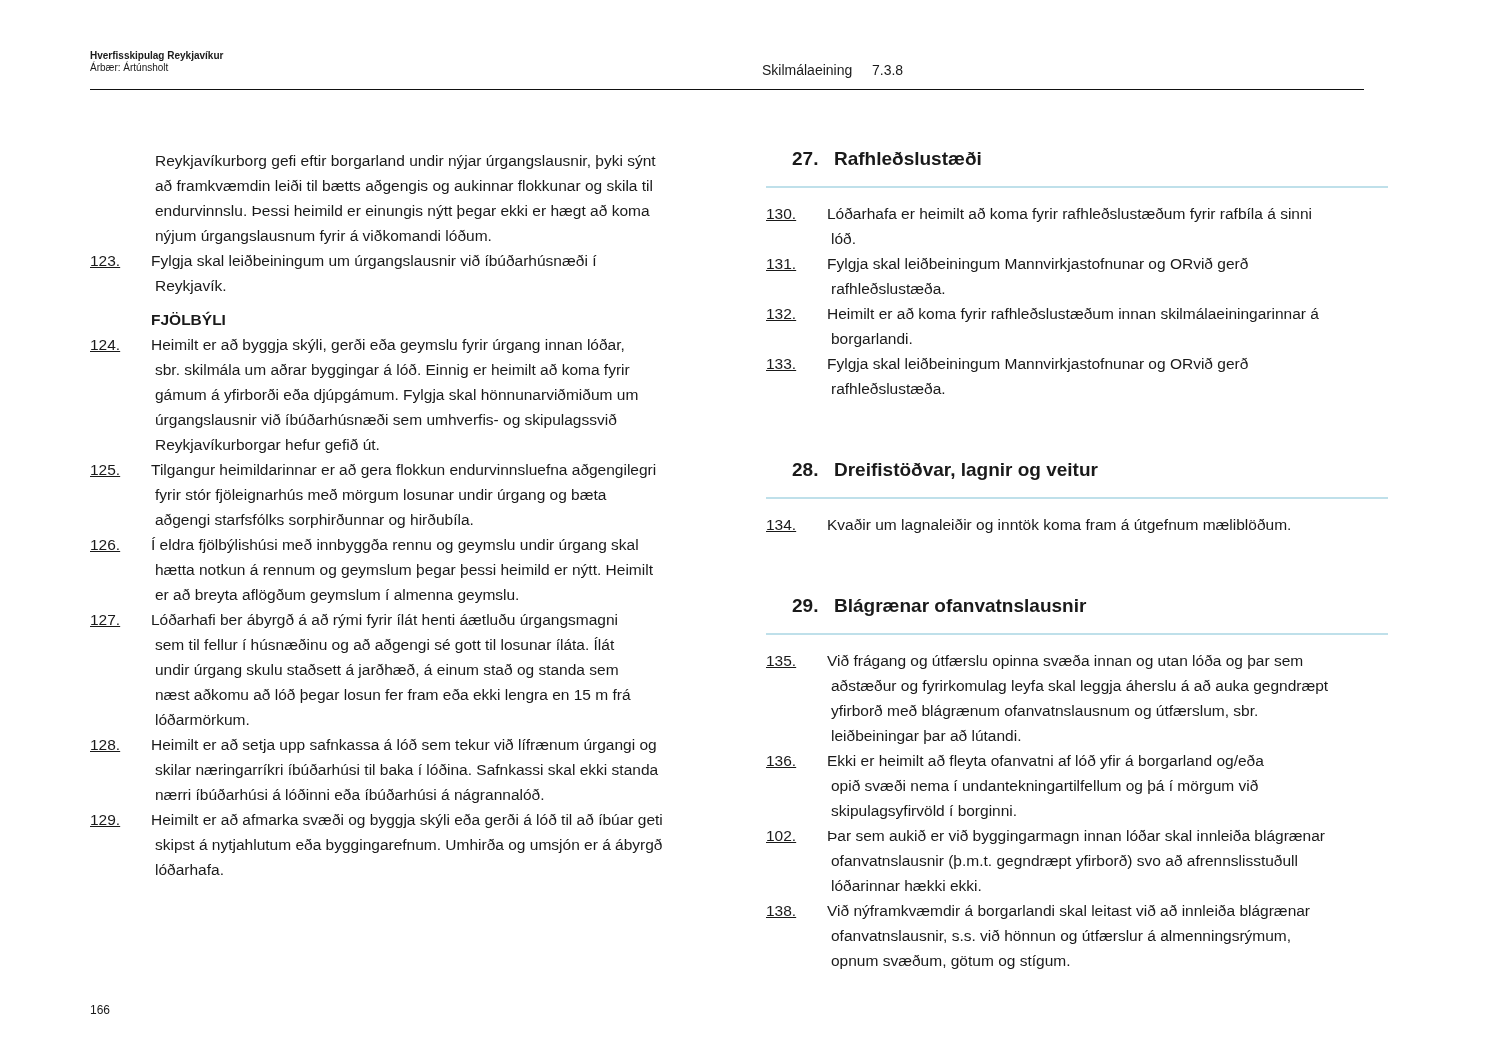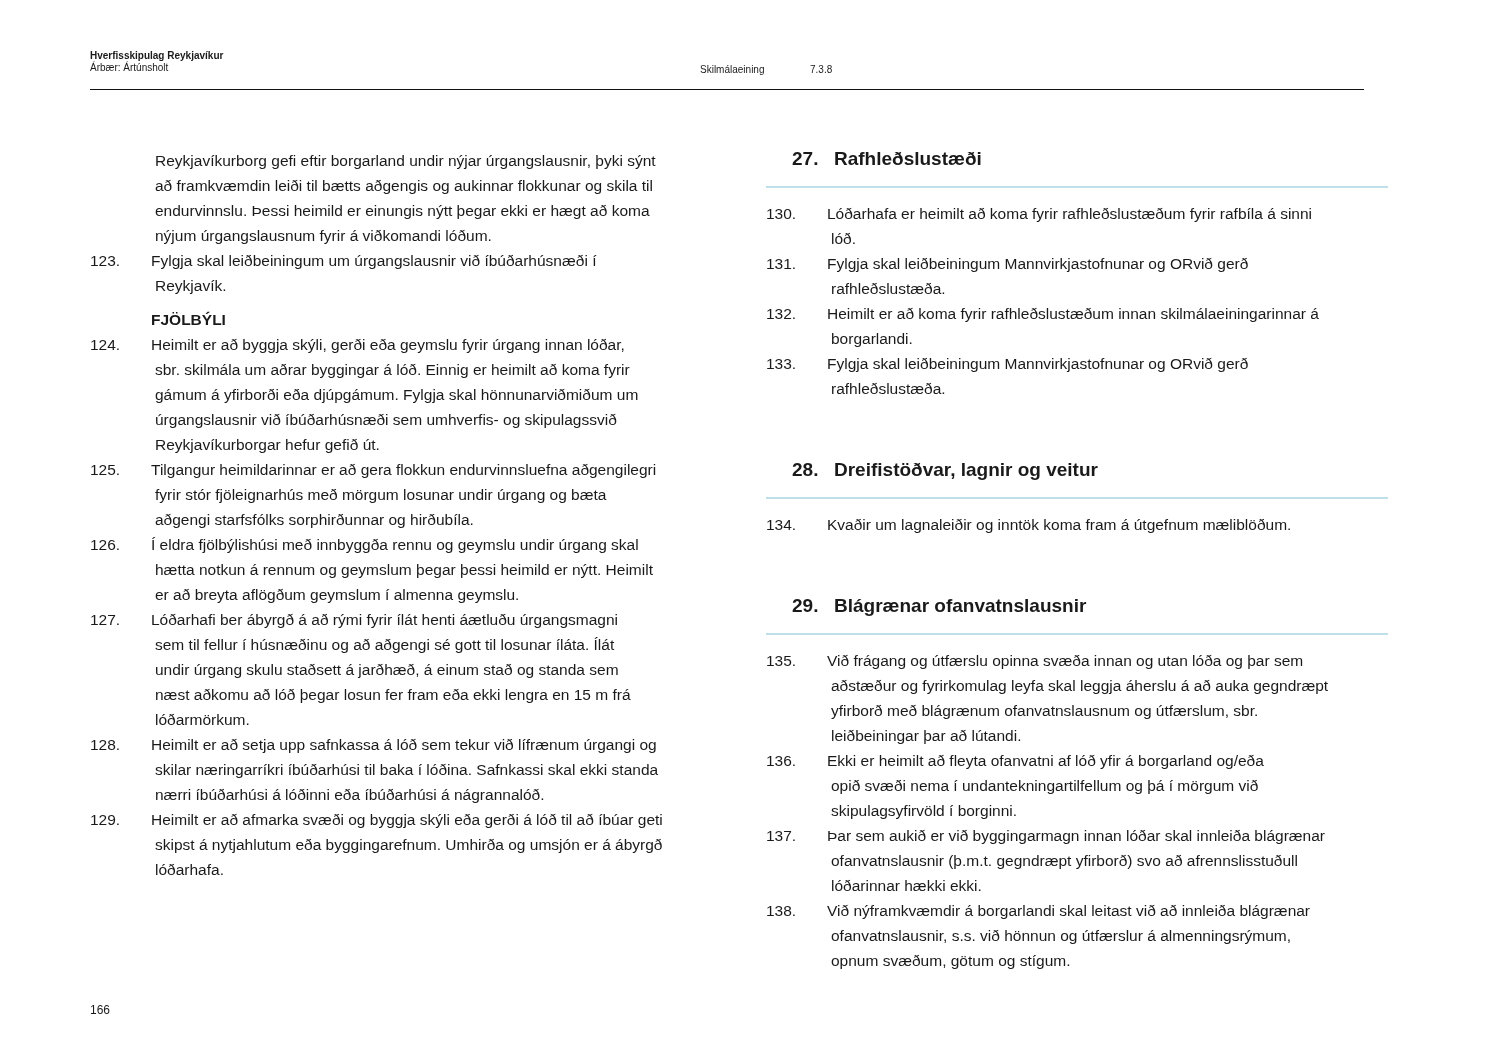--- a/index.html
+++ b/index.html
@@ -2,31 +2,31 @@
 <html><head>
 <meta charset="utf-8">
 <style>
   html, body { margin: 0; padding: 0; }
   body {
     width: 1500px; height: 1061px; background: #ffffff; position: relative; overflow: hidden;
     font-family: "Liberation Sans", "DejaVu Sans", sans-serif; color: #1a1a1a;
   }
   .header-left { position: absolute; left: 90px; top: 50px; font-size: 10px; line-height: 12px; }
   .header-left .title { font-weight: bold; }
-  .header-mid { position: absolute; left: 700px; top: 64px; font-size: 10px; line-height: 12px; }
+  .header-mid { position: absolute; left: 762px; top: 64px; font-size: 14px; line-height: 12px; }
   .header-mid .sec { display: inline-block; width: 110px; }
   .header-rule { position: absolute; left: 90px; top: 89px; width: 1274px; height: 1px; background: #111; }
 
   .col { position: absolute; }
   .col-left { left: 90px; top: 148px; width: 620px; }
   .col-right { left: 742px; top: 140px; width: 622px; margin-left: 24px; }
 
   .para { font-size: 15.5px; line-height: 25px; }
   .item { display: flex; font-size: 15.5px; line-height: 25px; }
-  .item .num { width: 61px; flex: none; }
+  .item .num { width: 61px; flex: none; text-decoration: underline; }
   .item .txt { flex: 1; }
   .item .txt .l1 { display: block; }
   .item .txt .rest { display: block; padding-left: 4px; }
   .cont { padding-left: 65px; }
   .subhead { font-weight: bold; font-size: 15.5px; line-height: 25px; padding-left: 61px; margin-top: 9px; }
 
   .sec-head { display: flex; align-items: baseline; font-weight: bold; font-size: 19px; line-height: 38px; padding-left: 26px; }
   .sec-head .snum { width: 42px; }
   .sec-rule { height: 2px; background: #bfe0ea; margin: 8px 0 13px 0; }
   .gap-l { height: 50px; }
@@ -179,21 +179,21 @@
   </div>
   <div class="item">
     <span class="num">136.</span>
     <span class="txt">
         <span class="l1">Ekki er heimilt að fleyta ofanvatni af lóð yfir á borgarland og/eða</span>
         <span class="rest">opið svæði nema í undantekningartilfellum og þá í mörgum við</span>
         <span class="rest">skipulagsyfirvöld í borginni.</span>
       </span>
   </div>
   <div class="item">
-    <span class="num">137.</span>
+    <span class="num">102.</span>
     <span class="txt">
         <span class="l1">Þar sem aukið er við byggingarmagn innan lóðar skal innleiða blágrænar</span>
         <span class="rest">ofanvatnslausnir (þ.m.t. gegndræpt yfirborð) svo að afrennslisstuðull</span>
         <span class="rest">lóðarinnar hækki ekki.</span>
       </span>
   </div>
   <div class="item">
     <span class="num">138.</span>
     <span class="txt">
         <span class="l1">Við nýframkvæmdir á borgarlandi skal leitast við að innleiða blágrænar</span>

